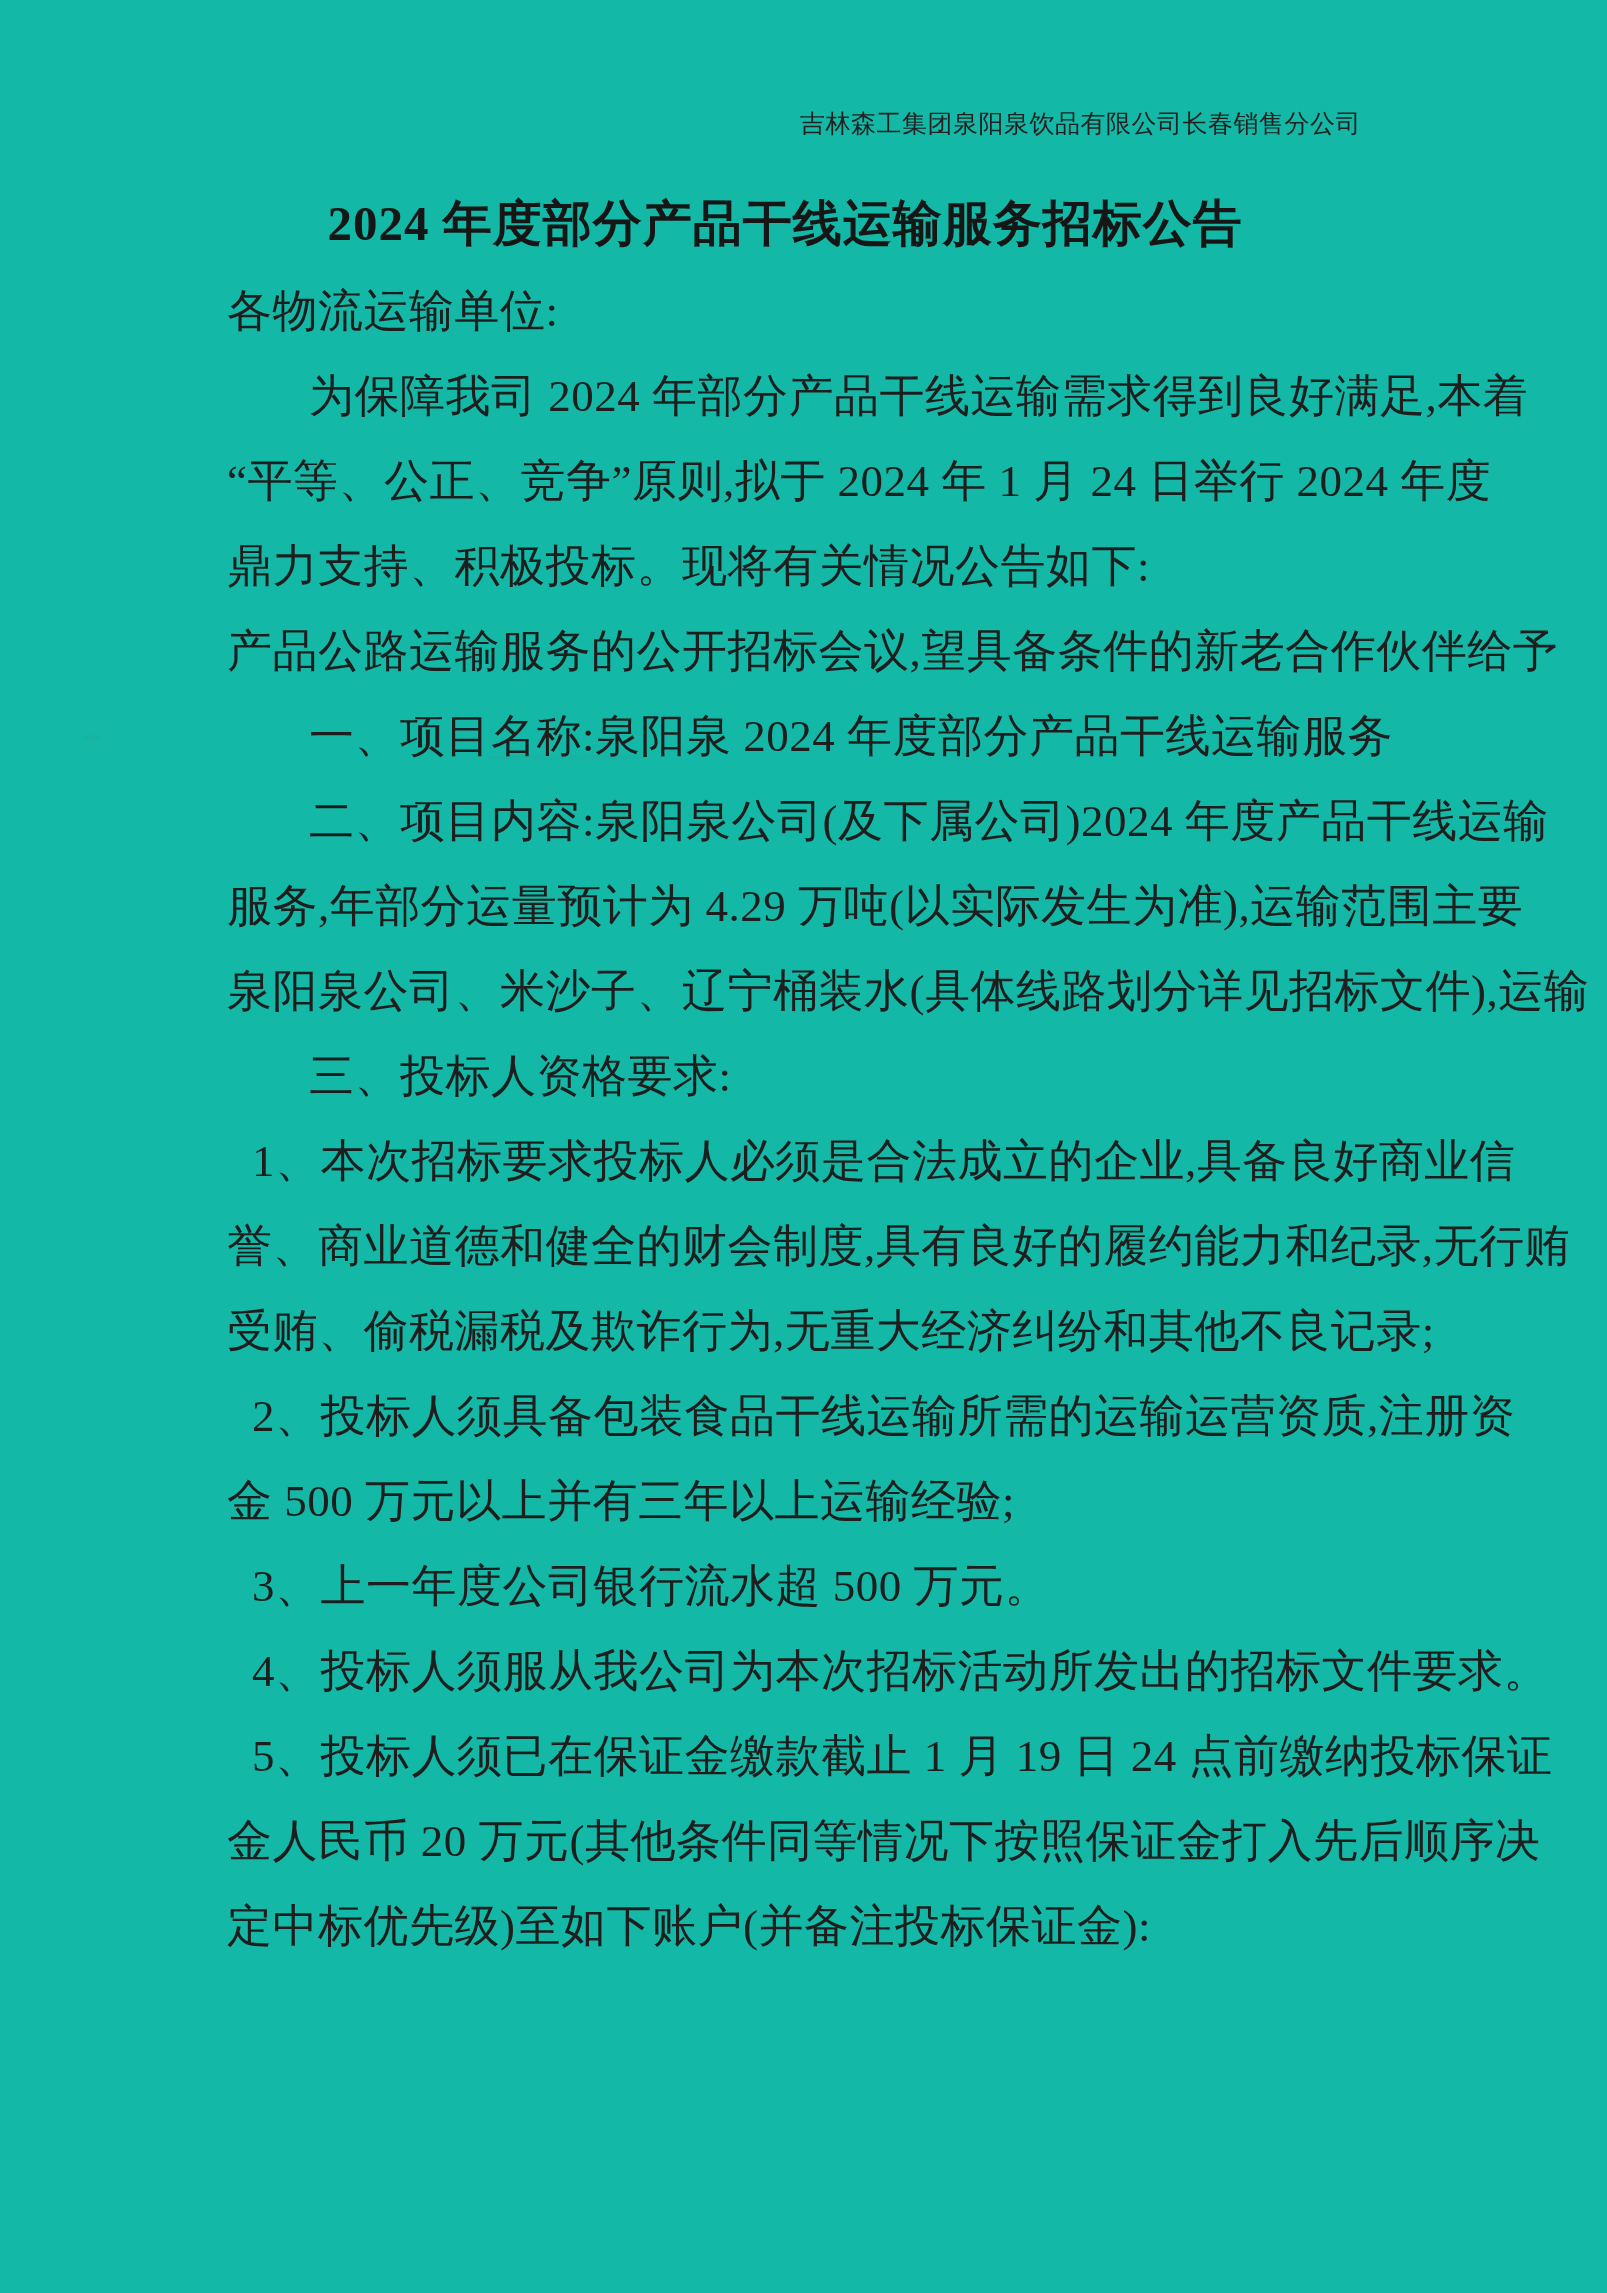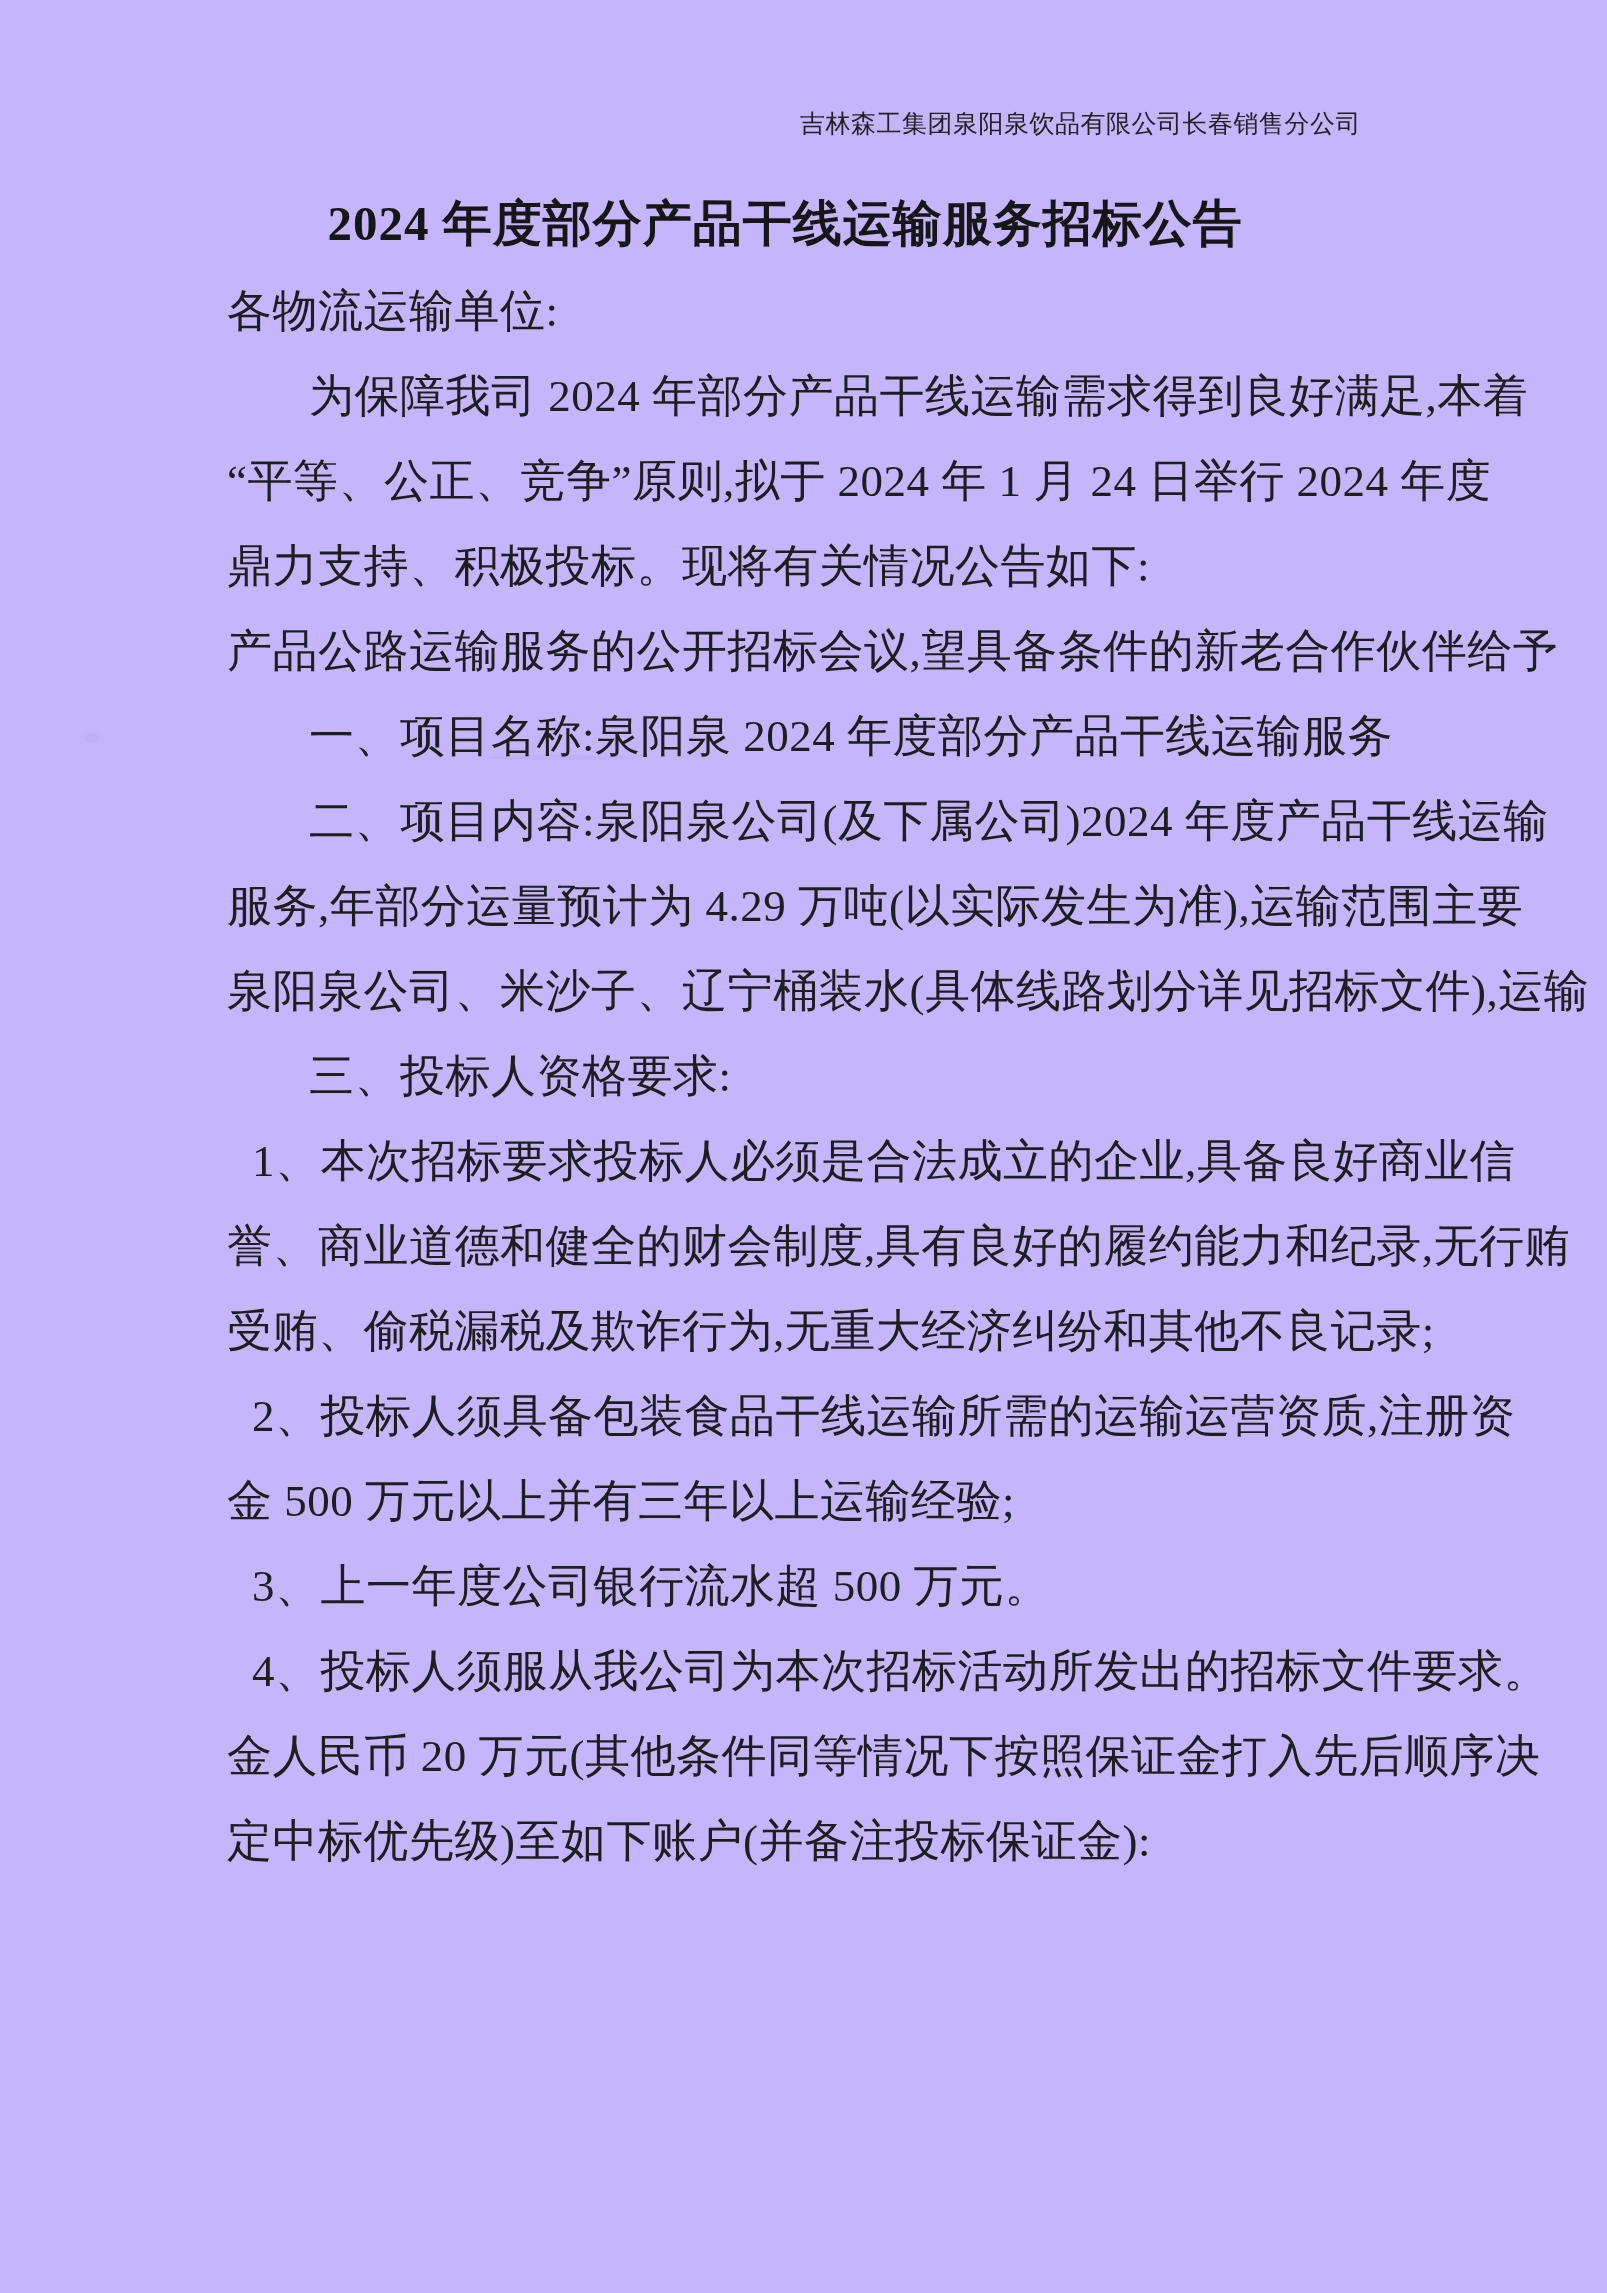--- a/index.html
+++ b/index.html
@@ -1,20 +1,20 @@
 <!DOCTYPE html>
 <html><head>
 <meta charset="utf-8">
 <style>
   html, body { margin: 0; padding: 0; background: #ffffff; }
   .page {
     position: relative;
     width: 1607px;
     height: 2294px;
-    background: #c4b5fd;
+    background: #14b8a6;
     overflow: hidden;
     font-family: "Liberation Serif", serif;
     color: #1e1e1e;
   }
   .company-header {
     position: absolute;
     top: 107px;
     left: 229px;
     width: 1132px;
     text-align: right;
@@ -79,20 +79,21 @@
     <div class="line">服务,年部分运量预计为 4.29 万吨(以实际发生为准),运输范围主要</div>
     <div class="line">泉阳泉公司、米沙子、辽宁桶装水(具体线路划分详见招标文件),运输</div>
     <div class="line ind-para">三、投标人资格要求:</div>
     <div class="line ind-item">1、本次招标要求投标人必须是合法成立的企业,具备良好商业信</div>
     <div class="line">誉、商业道德和健全的财会制度,具有良好的履约能力和纪录,无行贿</div>
     <div class="line">受贿、偷税漏税及欺诈行为,无重大经济纠纷和其他不良记录;</div>
     <div class="line ind-item">2、投标人须具备包装食品干线运输所需的运输运营资质,注册资</div>
     <div class="line">金 500 万元以上并有三年以上运输经验;</div>
     <div class="line ind-item">3、上一年度公司银行流水超 500 万元。</div>
     <div class="line ind-item">4、投标人须服从我公司为本次招标活动所发出的招标文件要求。</div>
+    <div class="line ind-item">5、投标人须已在保证金缴款截止 1 月 19 日 24 点前缴纳投标保证</div>
     <div class="line">金人民币 20 万元(其他条件同等情况下按照保证金打入先后顺序决</div>
     <div class="line">定中标优先级)至如下账户(并备注投标保证金):</div>
   </div>
 
   <div class="artifact artifact-1"></div>
   <div class="artifact artifact-2"></div>
 
 </div>
 
 

